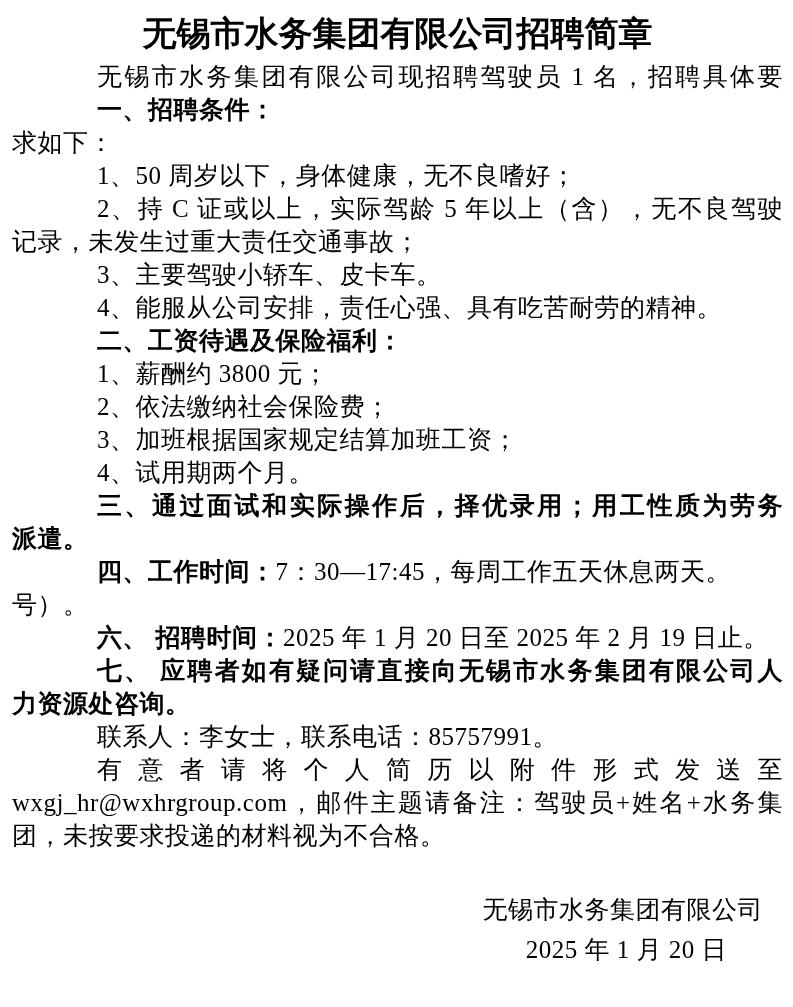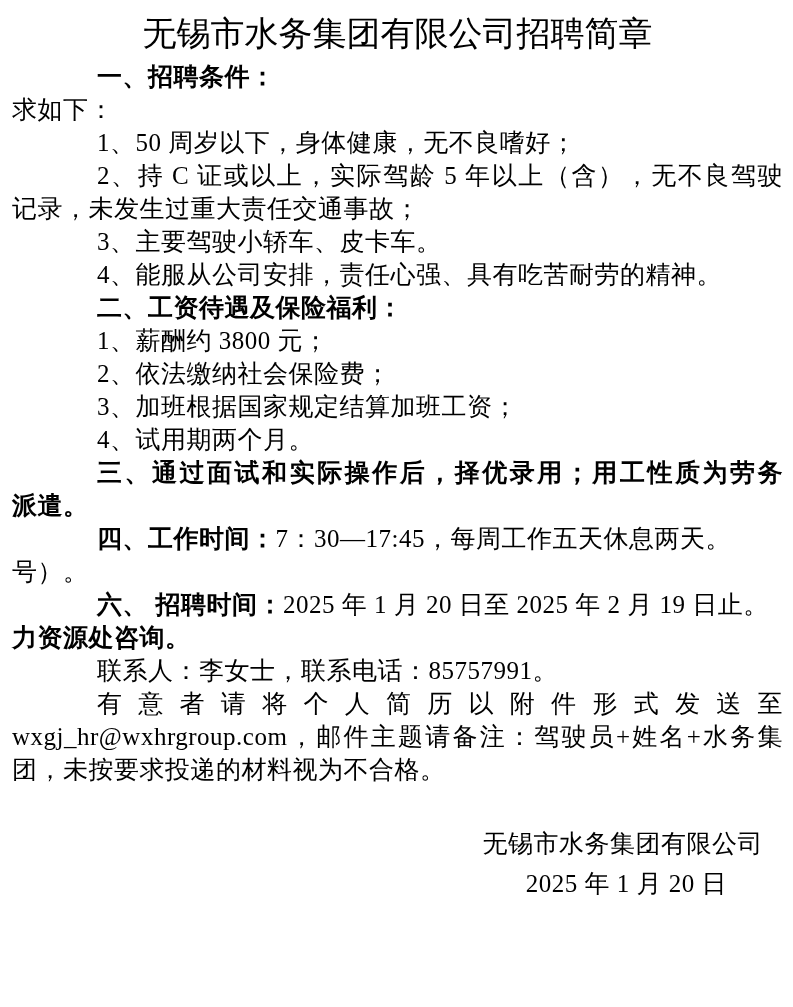--- a/index.html
+++ b/index.html
@@ -9,21 +9,21 @@
     background:#ffffff;
     color:#000000;
     overflow:hidden;
     font-family:"Liberation Serif","DejaVu Serif",serif;
     box-sizing:border-box;
     padding:8px 10px 0 12px;
   }
   .doc-title{
     margin:2px 0 4px 0;
     font-family:"Liberation Sans","DejaVu Sans",sans-serif;
-    font-weight:400;
+    font-weight:700;
     font-size:34px;
     line-height:46px;
     text-align:center;
     letter-spacing:0px;
     white-space:nowrap;
   }
   .doc-body{width:771px;}
   .line{
     font-size:25px;
     line-height:33px;
@@ -50,37 +50,39 @@
   .sig-company{ padding-right:20px; }
   .sig-date{ padding-right:56px; }
 </style>
 </head>
 <body>
 
 <div class="page">
   <h1 class="doc-title">无锡市水务集团有限公司招聘简章</h1>
 
   <div class="doc-body" id="doc-body">
+      <div class="line indent j"><span>无锡市水务集团有限公司现招聘驾驶员 1 名，招聘具体要</span></div>
       <div class="line indent"><span class="run-b">一、招聘条件：</span></div>
       <div class="line"><span>求如下：</span></div>
       <div class="line indent"><span>1、50 周岁以下，身体健康，无不良嗜好；</span></div>
       <div class="line indent j"><span>2、持 C 证或以上，实际驾龄 5 年以上（含），无不良驾驶</span></div>
       <div class="line"><span>记录，未发生过重大责任交通事故；</span></div>
       <div class="line indent"><span>3、主要驾驶小轿车、皮卡车。</span></div>
       <div class="line indent"><span>4、能服从公司安排，责任心强、具有吃苦耐劳的精神。</span></div>
       <div class="line indent"><span class="run-b">二、工资待遇及保险福利：</span></div>
       <div class="line indent"><span>1、薪酬约 3800 元；</span></div>
       <div class="line indent"><span>2、依法缴纳社会保险费；</span></div>
       <div class="line indent"><span>3、加班根据国家规定结算加班工资；</span></div>
       <div class="line indent"><span>4、试用期两个月。</span></div>
       <div class="line indent j"><span class="run-b">三、通过面试和实际操作后，择优录用；用工性质为劳务</span></div>
       <div class="line"><span class="run-b">派遣。</span></div>
       <div class="line indent"><span class="run-b">四、工作时间：</span><span>7：30—17:45，每周工作五天休息两天。</span></div>
       <div class="line"><span>号）。</span></div>
       <div class="line indent"><span class="run-b">六、 招聘时间：</span><span>2025 年 1 月 20 日至 2025 年 2 月 19 日止。</span></div>
+      <div class="line indent j"><span class="run-b">七、 应聘者如有疑问请直接向无锡市水务集团有限公司人</span></div>
       <div class="line"><span class="run-b">力资源处咨询。</span></div>
       <div class="line indent"><span>联系人：李女士，联系电话：85757991。</span></div>
       <div class="line indent j"><span>有意者请将个人简历以附件形式发送至</span></div>
       <div class="line j"><span>wxgj_hr@wxhrgroup.com，邮件主题请备注：驾驶员+姓名+水务集</span></div>
       <div class="line"><span>团，未按要求投递的材料视为不合格。</span></div>
     </div>
 
   <div class="signature">
     <div class="sig-line sig-company">无锡市水务集团有限公司</div>
     <div class="sig-line sig-date">2025 年 1 月 20 日</div>

